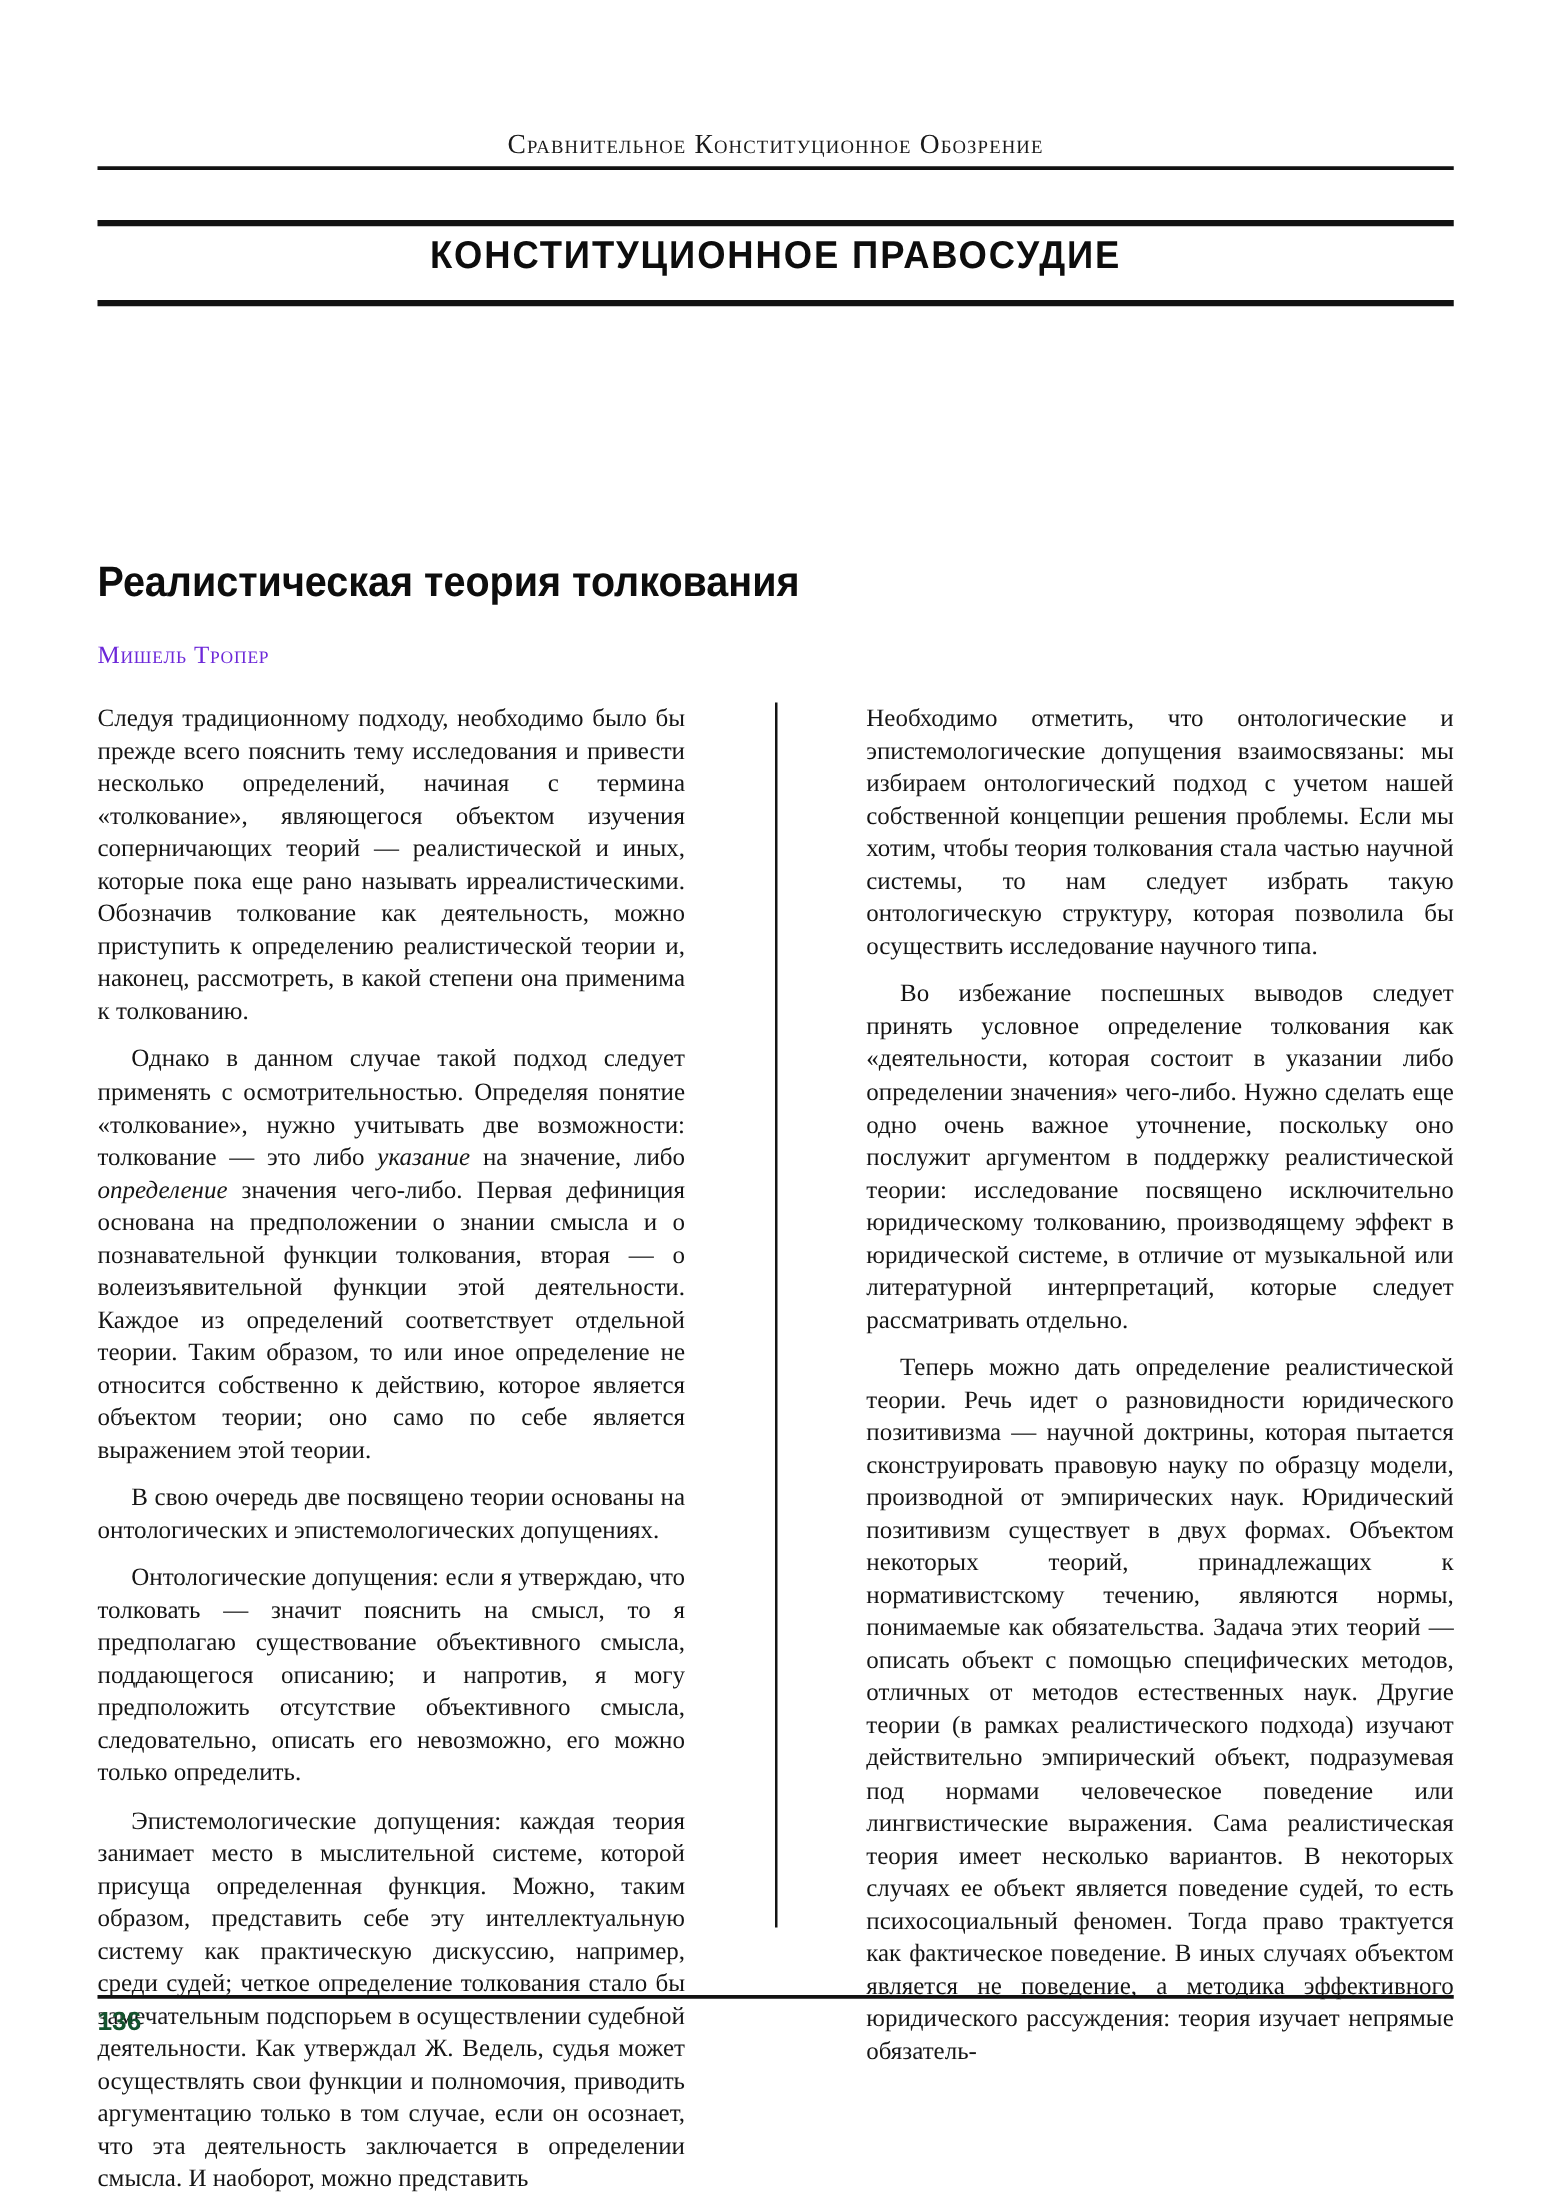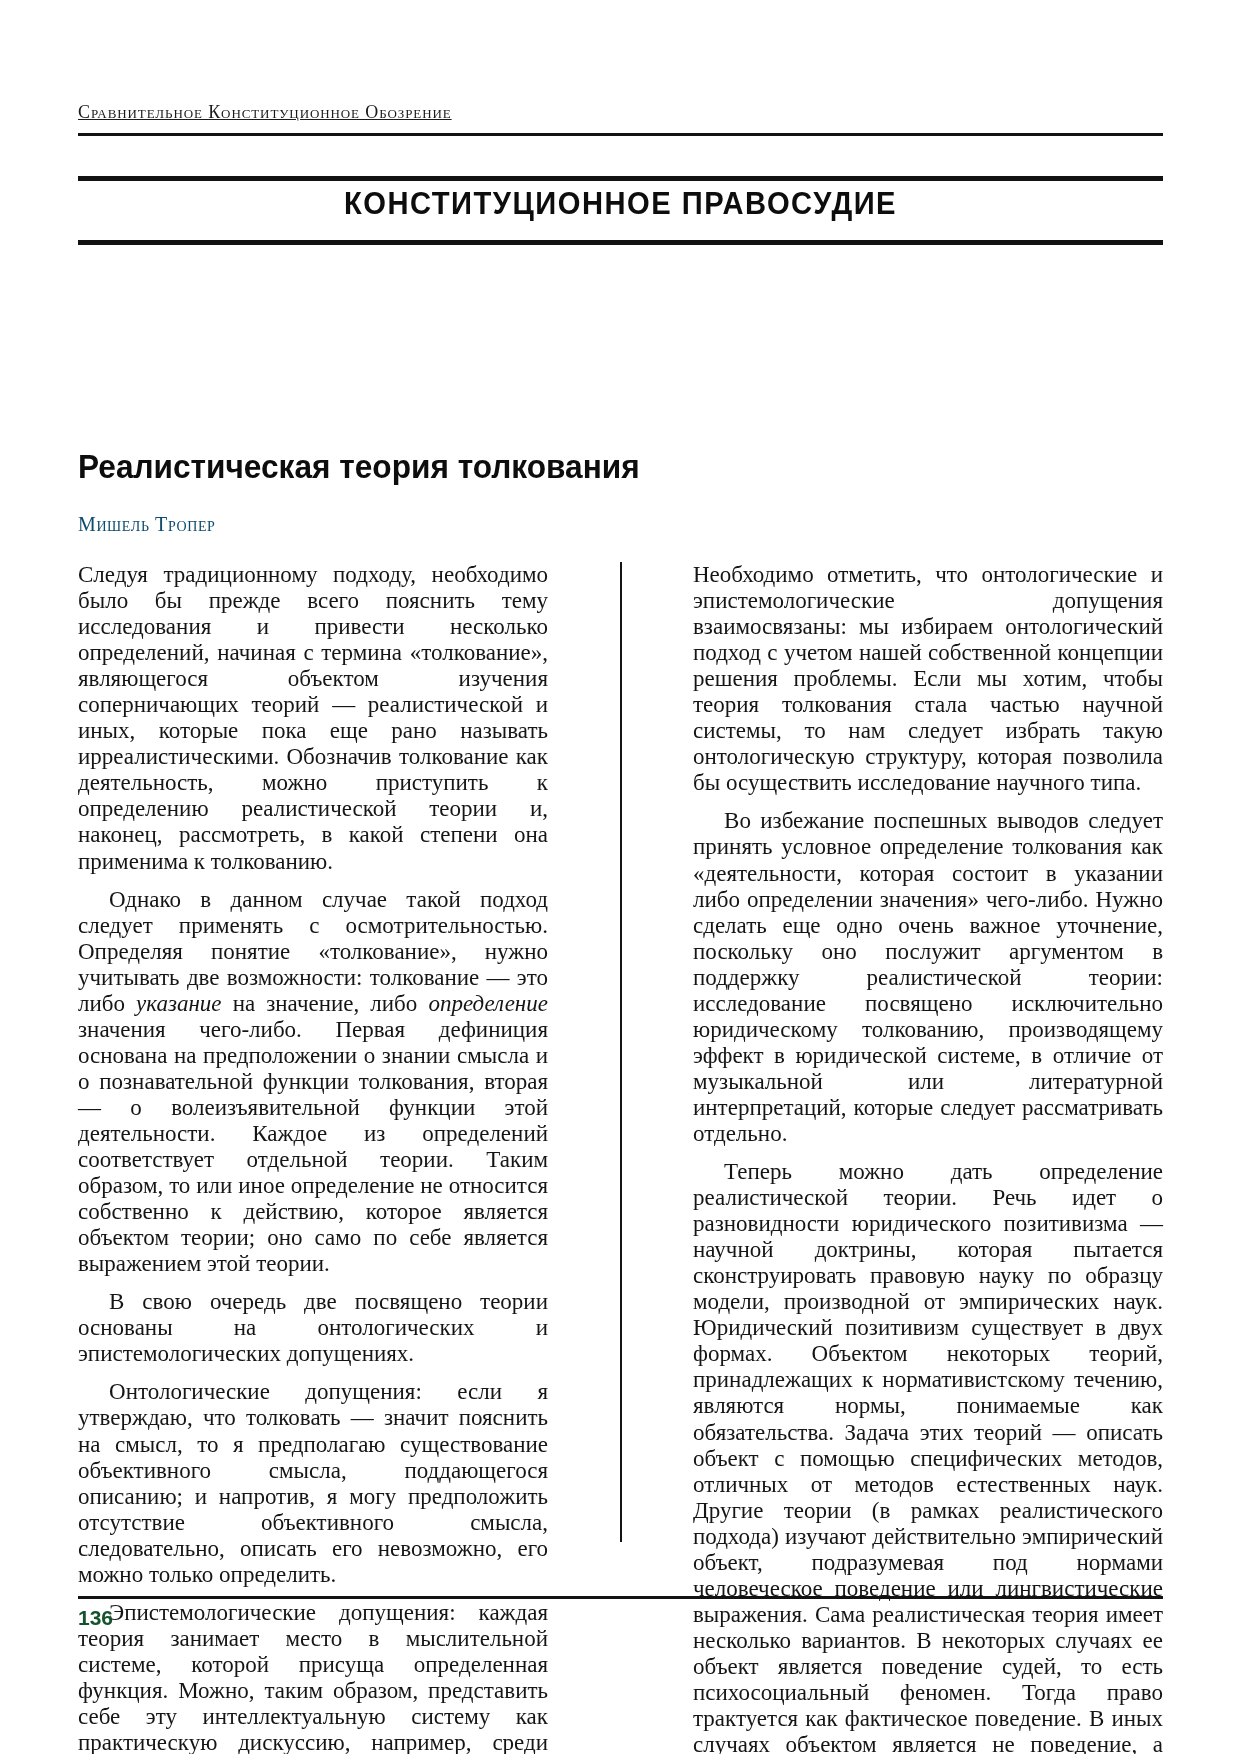--- a/index.html
+++ b/index.html
@@ -24,29 +24,28 @@
     height: 1754px;
     box-sizing: border-box;
   }
 
   
   .running-header {
     position: absolute;
     left: 78px;
     top: 102px;
     width: 1085px;
-    text-align: left;
+    text-align: center;
     font-family: "Liberation Serif", "DejaVu Serif", serif;
-    font-size: 18px;
+    font-size: 22px;
     letter-spacing: 0.9px;
     font-variant: small-caps;
     text-transform: none;
     color: #1a1a1a;
     white-space: nowrap;
-    text-decoration: underline;
   }
 
   .rule-top {
     position: absolute;
     left: 78px;
     top: 133px;
     width: 1085px;
     height: 3px;
     background: #121212;
   }
@@ -101,21 +100,21 @@
   }
   .article-author {
     position: absolute;
     left: 78px;
     top: 513px;
     width: 700px;
     font-family: "Liberation Serif", "DejaVu Serif", serif;
     font-size: 20px;
     letter-spacing: 0.6px;
     font-variant: small-caps;
-    color: #0c4a6e;
+    color: #6d28d9;
     white-space: nowrap;
   }
 
   
   .columns {
     position: absolute;
     left: 78px;
     top: 562px;
     width: 1085px;
     height: 980px;
@@ -135,21 +134,21 @@
     justify-content: center;
   }
   .col-divider {
     width: 2px;
     background: #141414;
     height: 100%;
   }
 
   .col p {
     margin: 0;
-    font-size: 23px;
+    font-size: 20px;
     line-height: 26.05px;
     text-align: justify;
     text-justify: inter-word;
     hyphens: manual;
     color: #151515;
   }
   .col p + p { text-indent: 1.35em; margin-top: 12px; }
   .col p i, .col p em { font-style: italic; }
 
   

